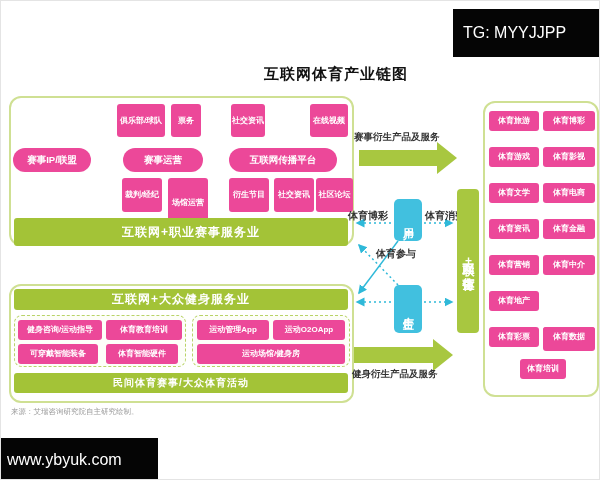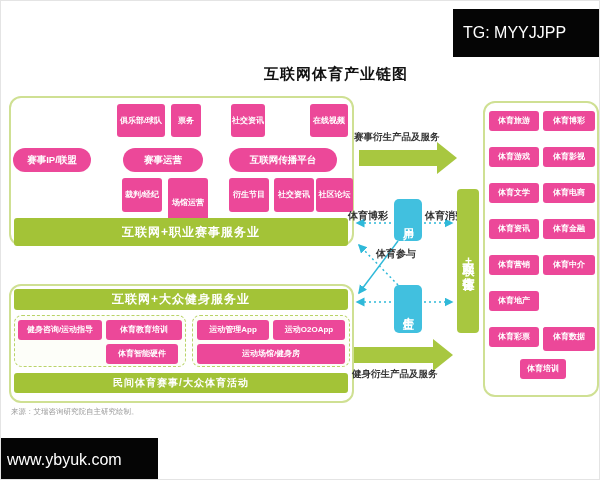--- a/index.html
+++ b/index.html
@@ -103,20 +103,21 @@
   <div class="abs gbox" style="left:315px;top:177px;width:37px;height:34px;">社区论坛</div>
 
   <div class="abs banner" style="left:13px;top:217px;width:334px;height:28px;padding-left:20px;">互联网+职业赛事服务业</div>
 
   <div class="abs container" style="left:8px;top:283px;width:345px;height:119px;"></div>
   <div class="abs banner" style="left:13px;top:288px;width:334px;height:21px;">互联网+大众健身服务业</div>
 
   <div class="abs dashedgrp" style="left:13px;top:314px;width:172px;height:52px;"></div>
   <div class="abs gbox" style="left:17px;top:319px;width:84px;height:20px;">健身咨询/运动指导</div>
   <div class="abs gbox" style="left:105px;top:319px;width:76px;height:20px;">体育教育培训</div>
+  <div class="abs gbox" style="left:17px;top:343px;width:80px;height:20px;">可穿戴智能装备</div>
   <div class="abs gbox" style="left:105px;top:343px;width:72px;height:20px;">体育智能硬件</div>
 
   <div class="abs dashedgrp" style="left:191px;top:314px;width:158px;height:52px;"></div>
   <div class="abs gbox" style="left:196px;top:319px;width:72px;height:20px;">运动管理App</div>
   <div class="abs gbox" style="left:272px;top:319px;width:72px;height:20px;">运动O2OApp</div>
   <div class="abs gbox" style="left:196px;top:343px;width:148px;height:20px;">运动场馆/健身房</div>
 
   <div class="abs banner" style="left:13px;top:372px;width:334px;height:20px;font-size:10px;">民间体育赛事/大众体育活动</div>
 
   <div class="abs bluebox" style="left:393px;top:198px;width:28px;height:42px;">用户</div>

